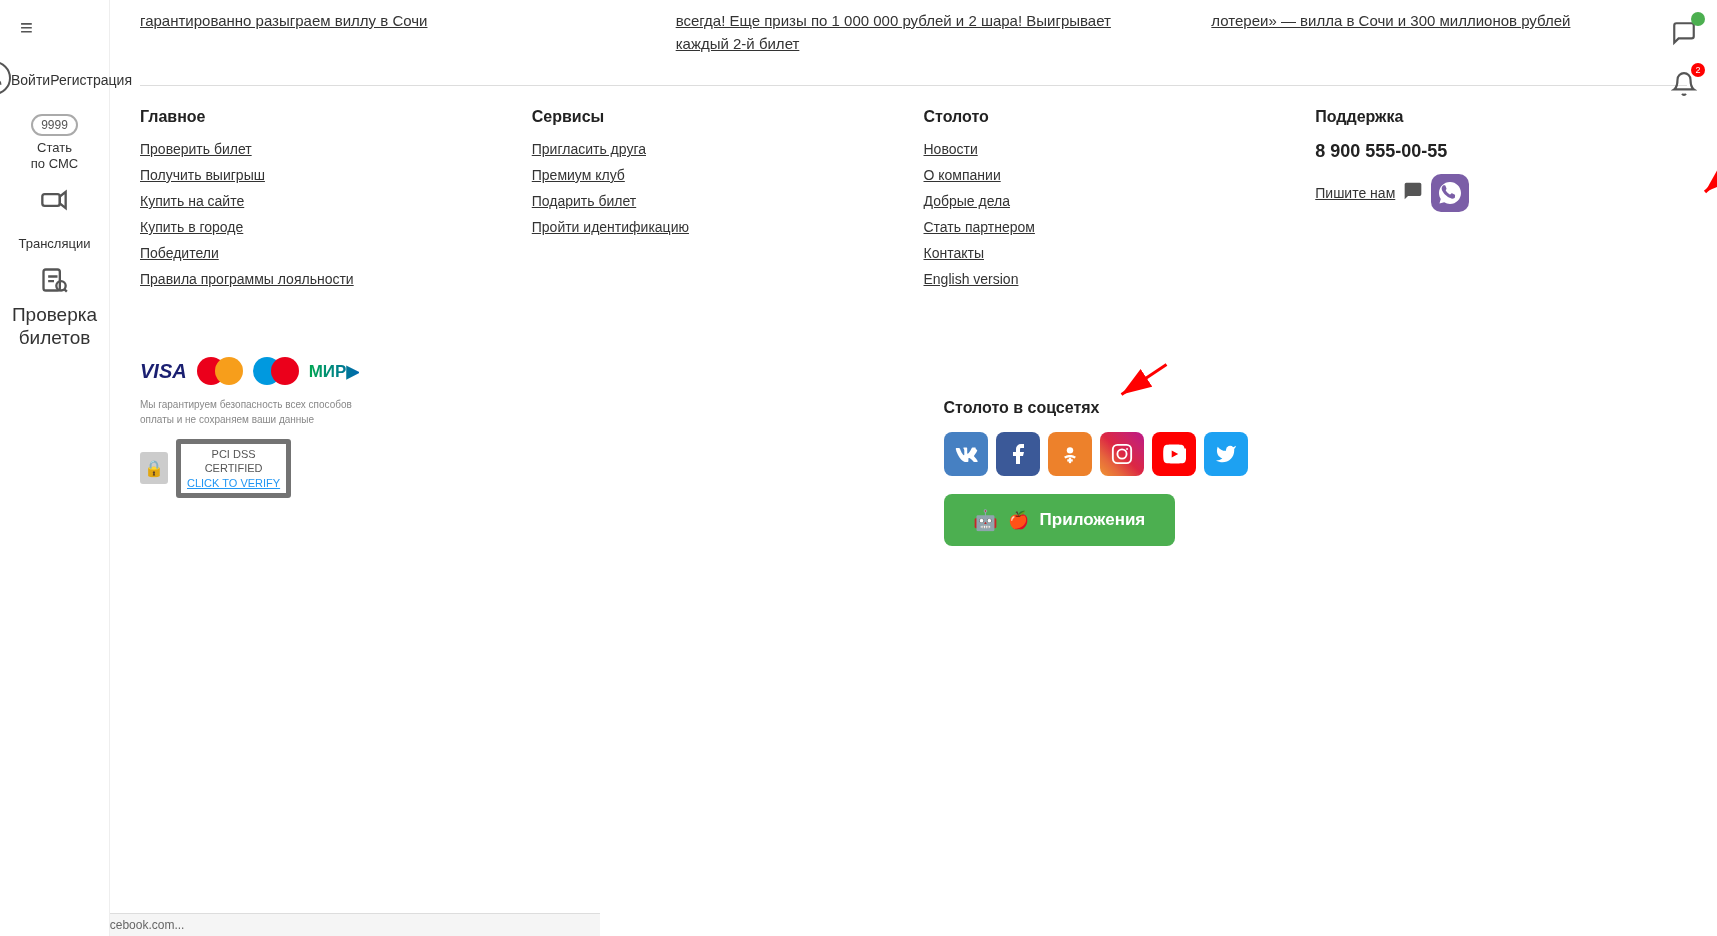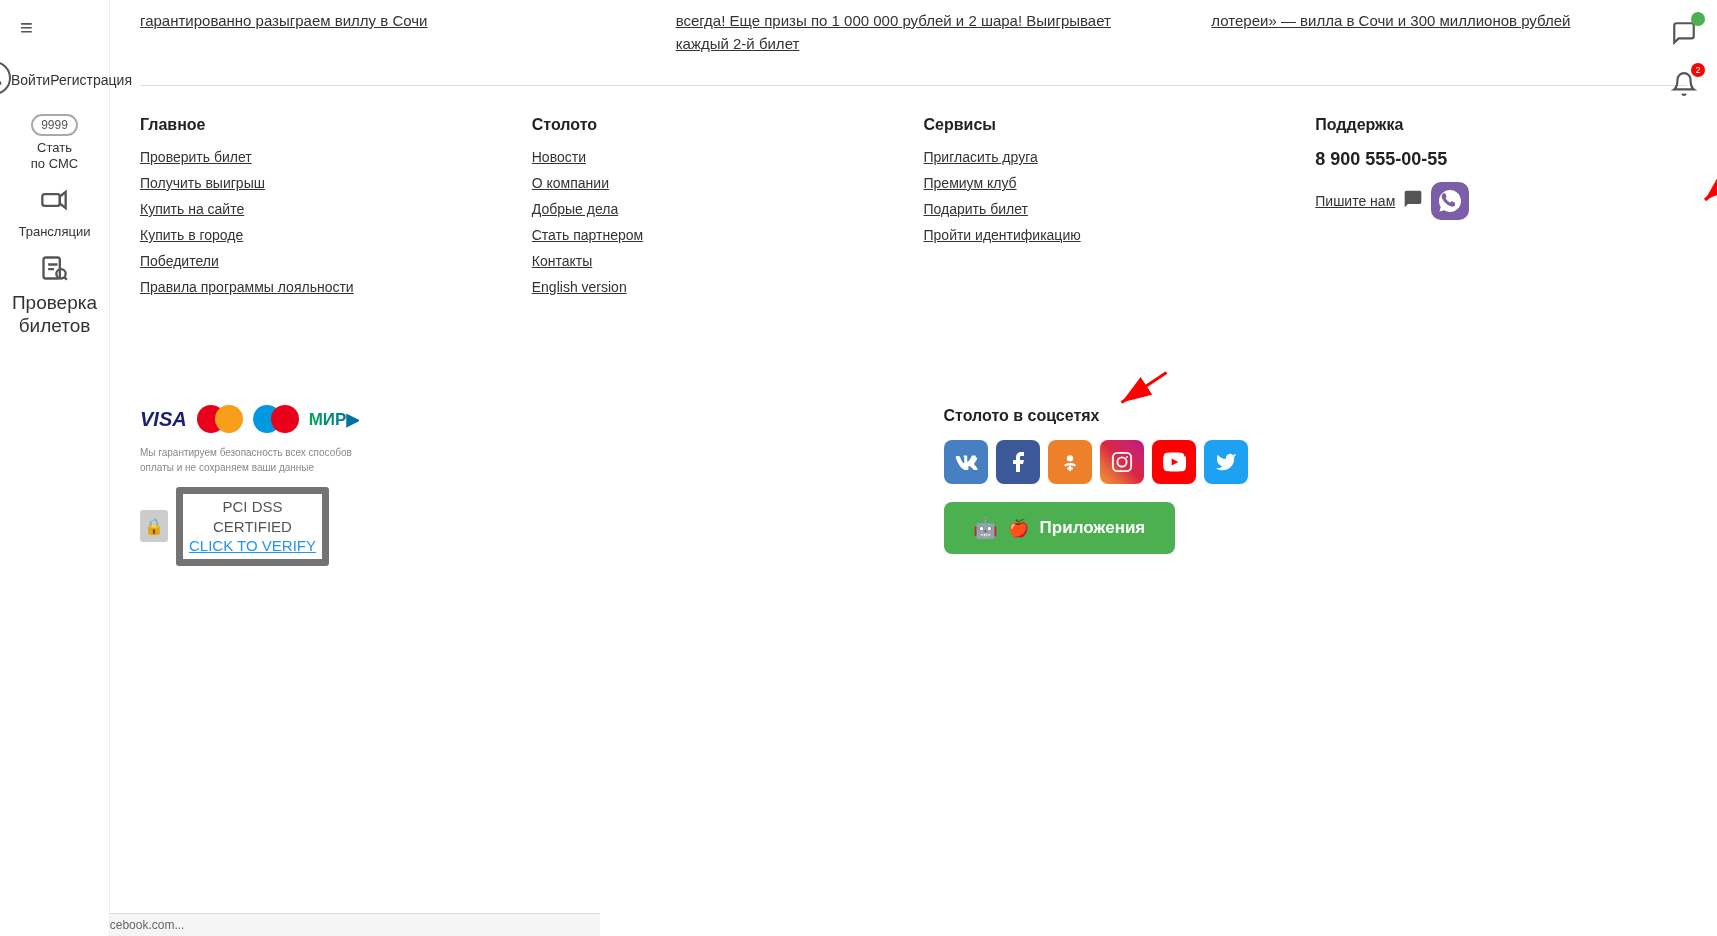--- a/index.html
+++ b/index.html
@@ -61,20 +61,21 @@
       margin-bottom: 4px;
     }
     .sidebar-sms .sms-label { font-size: 13px; color: #333; text-align: center; line-height: 1.2; }
 
     .sidebar-broadcast {
       display: flex;
       flex-direction: column;
       align-items: center;
       margin-bottom: 15px;
       cursor: pointer;
+      gap: 12px;
     }
     .broadcast-icon {
       font-size: 22px; color: #555;
       margin-bottom: 4px;
     }
     .sidebar-broadcast .bc-label { font-size: 13px; color: #333; text-align: center; }
 
     .sidebar-check {
       display: flex;
       flex-direction: column;
@@ -122,21 +123,21 @@
       margin-left: 110px;
       padding: 0 30px 30px 30px;
     }
 
     
     .promo-row {
       display: flex;
       gap: 60px;
       padding: 10px 0 30px 0;
       border-bottom: 1px solid #ddd;
-      margin-bottom: 30px;
+      margin-bottom: 22px;
     }
     .promo-item {
       flex: 1;
       font-size: 15px;
       line-height: 1.5;
       color: #333;
       text-decoration: underline;
       cursor: pointer;
     }
 
@@ -198,21 +199,20 @@
       font-size: 16px;
       font-weight: bold;
       margin-bottom: 15px;
       color: #222;
     }
     .payment-icons {
       display: flex;
       align-items: center;
       gap: 10px;
       margin-bottom: 12px;
-      margin-top: 40px;
     }
     .visa-logo {
       font-style: italic;
       font-weight: bold;
       font-size: 20px;
       color: #1a1f71;
     }
     .mastercard-logo {
       display: flex;
       align-items: center;
@@ -266,24 +266,24 @@
     }
     .lock-icon-box {
       width: 28px; height: 32px;
       background: #ccc;
       border-radius: 3px;
       display: flex; align-items: center; justify-content: center;
       font-size: 16px;
       color: #666;
     }
     .pci-dss-badge {
-      border: 7px solid #737373;
+      border: 5px solid #737373;
       border-radius: 3px;
       padding: 3px 6px;
-      font-size: 15px;
+      font-size: 11px;
       line-height: 1.3;
       color: #555;
       text-align: center;
     }
 
     .social-section h3 {
       font-size: 16px;
       font-weight: bold;
       margin-bottom: 15px;
       color: #222;
@@ -426,35 +426,35 @@
       <h3>Главное</h3>
       <a>Проверить билет</a>
       <a>Получить выигрыш</a>
       <a>Купить на сайте</a>
       <a>Купить в городе</a>
       <a>Победители</a>
       <a>Правила программы лояльности</a>
     </div>
 
     <div class="footer-col">
+      <h3>Сервисы</h3>
+      <a>Пригласить друга</a>
+      <a>Премиум клуб</a>
+      <a>Подарить билет</a>
+      <a>Пройти идентификацию</a>
+    </div>
+
+    <div class="footer-col">
       <h3>Столото</h3>
       <a>Новости</a>
       <a>О компании</a>
       <a>Добрые дела</a>
       <a>Стать партнером</a>
       <a>Контакты</a>
       <a>English version</a>
-    </div>
-
-    <div class="footer-col">
-      <h3>Сервисы</h3>
-      <a>Пригласить друга</a>
-      <a>Премиум клуб</a>
-      <a>Подарить билет</a>
-      <a>Пройти идентификацию</a>
     </div>
 
     <div class="footer-col">
       <h3>Поддержка</h3>
       <div class="support-phone">8 900 555-00-55</div>
       <div class="support-col-inner">
         <div class="support-write">
           <span>Пишите нам</span>
           <span style="font-size:18px; color:#555;">
             <svg width="20" height="20" viewBox="0 0 24 24" fill="#555" stroke="none">

